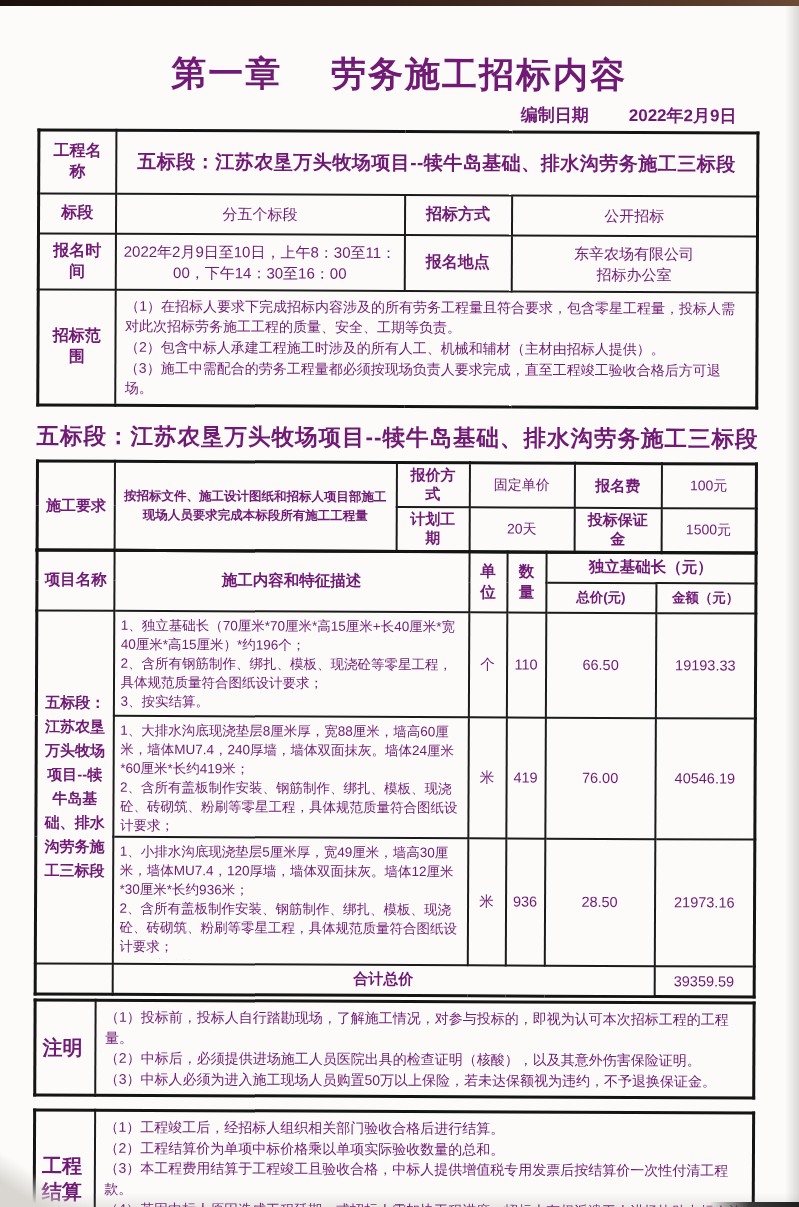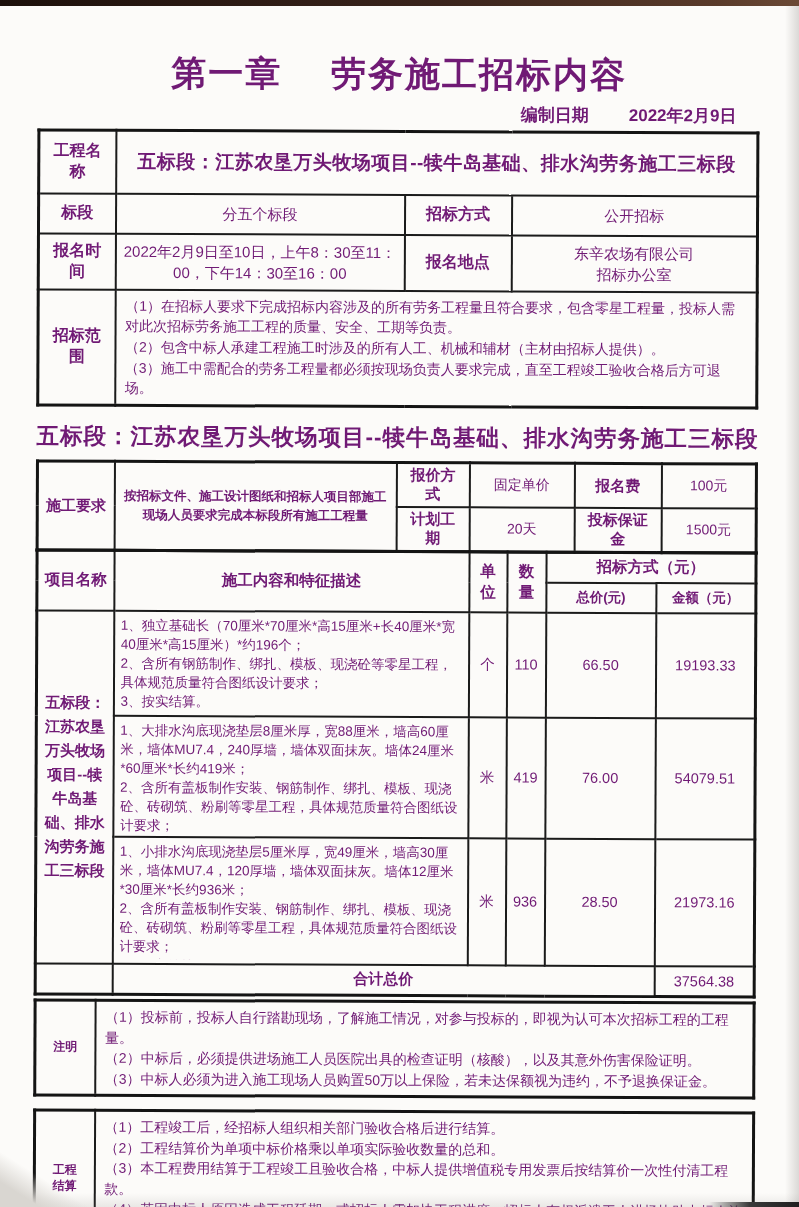--- a/index.html
+++ b/index.html
@@ -41,21 +41,21 @@
 
   .hd{font-weight:bold;text-align:center;font-size:15.5px;vertical-align:middle;}
   .hd-sub{font-weight:bold;text-align:center;font-size:13.5px;vertical-align:middle;}
   .name-cell{font-size:15px;font-weight:600;text-align:center;vertical-align:middle;
         line-height:1.6;padding:2px 5px;}
   .desc-cell{font-size:13.5px;line-height:19px;text-align:left;vertical-align:top;padding:4px 6px;}
   .desc-cell .clip{overflow:hidden;}
   .num{text-align:center;font-size:14.5px;vertical-align:middle;}
   .total-lbl{font-weight:600;text-align:center;font-size:15px;vertical-align:middle;}
 
-  .note-lbl{font-weight:bold;text-align:center;font-size:12px;vertical-align:middle;line-height:1.3;}
+  .note-lbl{font-weight:bold;font-size:20px;vertical-align:middle;line-height:1.3;}
   .note-items{font-size:14px;line-height:20.5px;text-align:left;vertical-align:middle;padding:5px 9px;}
 </style>
 </head>
 <body>
 
 <div class="page">
   <div class="scan-band"></div>
   <div class="tilt">
 
     <div class="doc-title">第一章　 劳务施工招标内容</div>
@@ -140,21 +140,21 @@
           <col style="width:39px">
           <col style="width:110px">
           <col style="width:100px">
         </colgroup>
       <tbody>
           <tr style="height:30px">
         <td class="hd" rowspan="2">项目名称</td>
         <td class="hd" rowspan="2">施工内容和特征描述</td>
         <td class="hd" rowspan="2">单位</td>
         <td class="hd" rowspan="2">数量</td>
-        <td class="hd" colspan="2">招标方式（元）</td>
+        <td class="hd" colspan="2">独立基础长（元）</td>
       </tr>
       <tr style="height:30px">
         <td class="hd-sub">总价(元)</td>
         <td class="hd-sub">金额（元）</td>
       </tr>
       <tr style="height:104px">
         <td class="name-cell" rowspan="3">五标段：江苏农垦万头牧场项目--犊牛岛基础、排水沟劳务施工三标段</td>
         <td class="desc-cell">
           <div class="clip" style="max-height:98px">
             <div>1、独立基础长（70厘米*70厘米*高15厘米+长40厘米*宽40厘米*高15厘米）*约196个；</div>
@@ -171,39 +171,39 @@
         <td class="desc-cell">
           <div class="clip" style="max-height:111px">
             <div>1、大排水沟底现浇垫层8厘米厚，宽88厘米，墙高60厘米，墙体MU7.4，240厚墙，墙体双面抹灰。墙体24厘米*60厘米*长约419米；</div>
             <div>2、含所有盖板制作安装、钢筋制作、绑扎、模板、现浇砼、砖砌筑、粉刷等零星工程，具体规范质量符合图纸设计要求；</div>
 
           </div>
         </td>
         <td class="num">米</td>
         <td class="num">419</td>
         <td class="num">76.00</td>
-        <td class="num">54079.51</td>
+        <td class="num">40546.19</td>
       </tr>
       <tr style="height:123px">
         <td class="desc-cell">
           <div class="clip" style="max-height:117px">
             <div>1、小排水沟底现浇垫层5厘米厚，宽49厘米，墙高30厘米，墙体MU7.4，120厚墙，墙体双面抹灰。墙体12厘米*30厘米*长约936米；</div>
             <div>2、含所有盖板制作安装、钢筋制作、绑扎、模板、现浇砼、砖砌筑、粉刷等零星工程，具体规范质量符合图纸设计要求；</div>
             <div>3、按实结算。</div>
           </div>
         </td>
         <td class="num">米</td>
         <td class="num">936</td>
         <td class="num">28.50</td>
         <td class="num">21973.16</td>
       </tr>
       <tr style="height:31px">
         <td></td>
         <td class="total-lbl" colspan="4">合计总价</td>
-        <td class="num">37564.38</td>
+        <td class="num">39359.59</td>
       </tr>
     </tbody>
       </table>
 
     <table class="tbl" style="margin-top:3px">
       <colgroup>
           <col style="width:60px">
           <col style="width:659px">
         </colgroup>
       <tbody>

